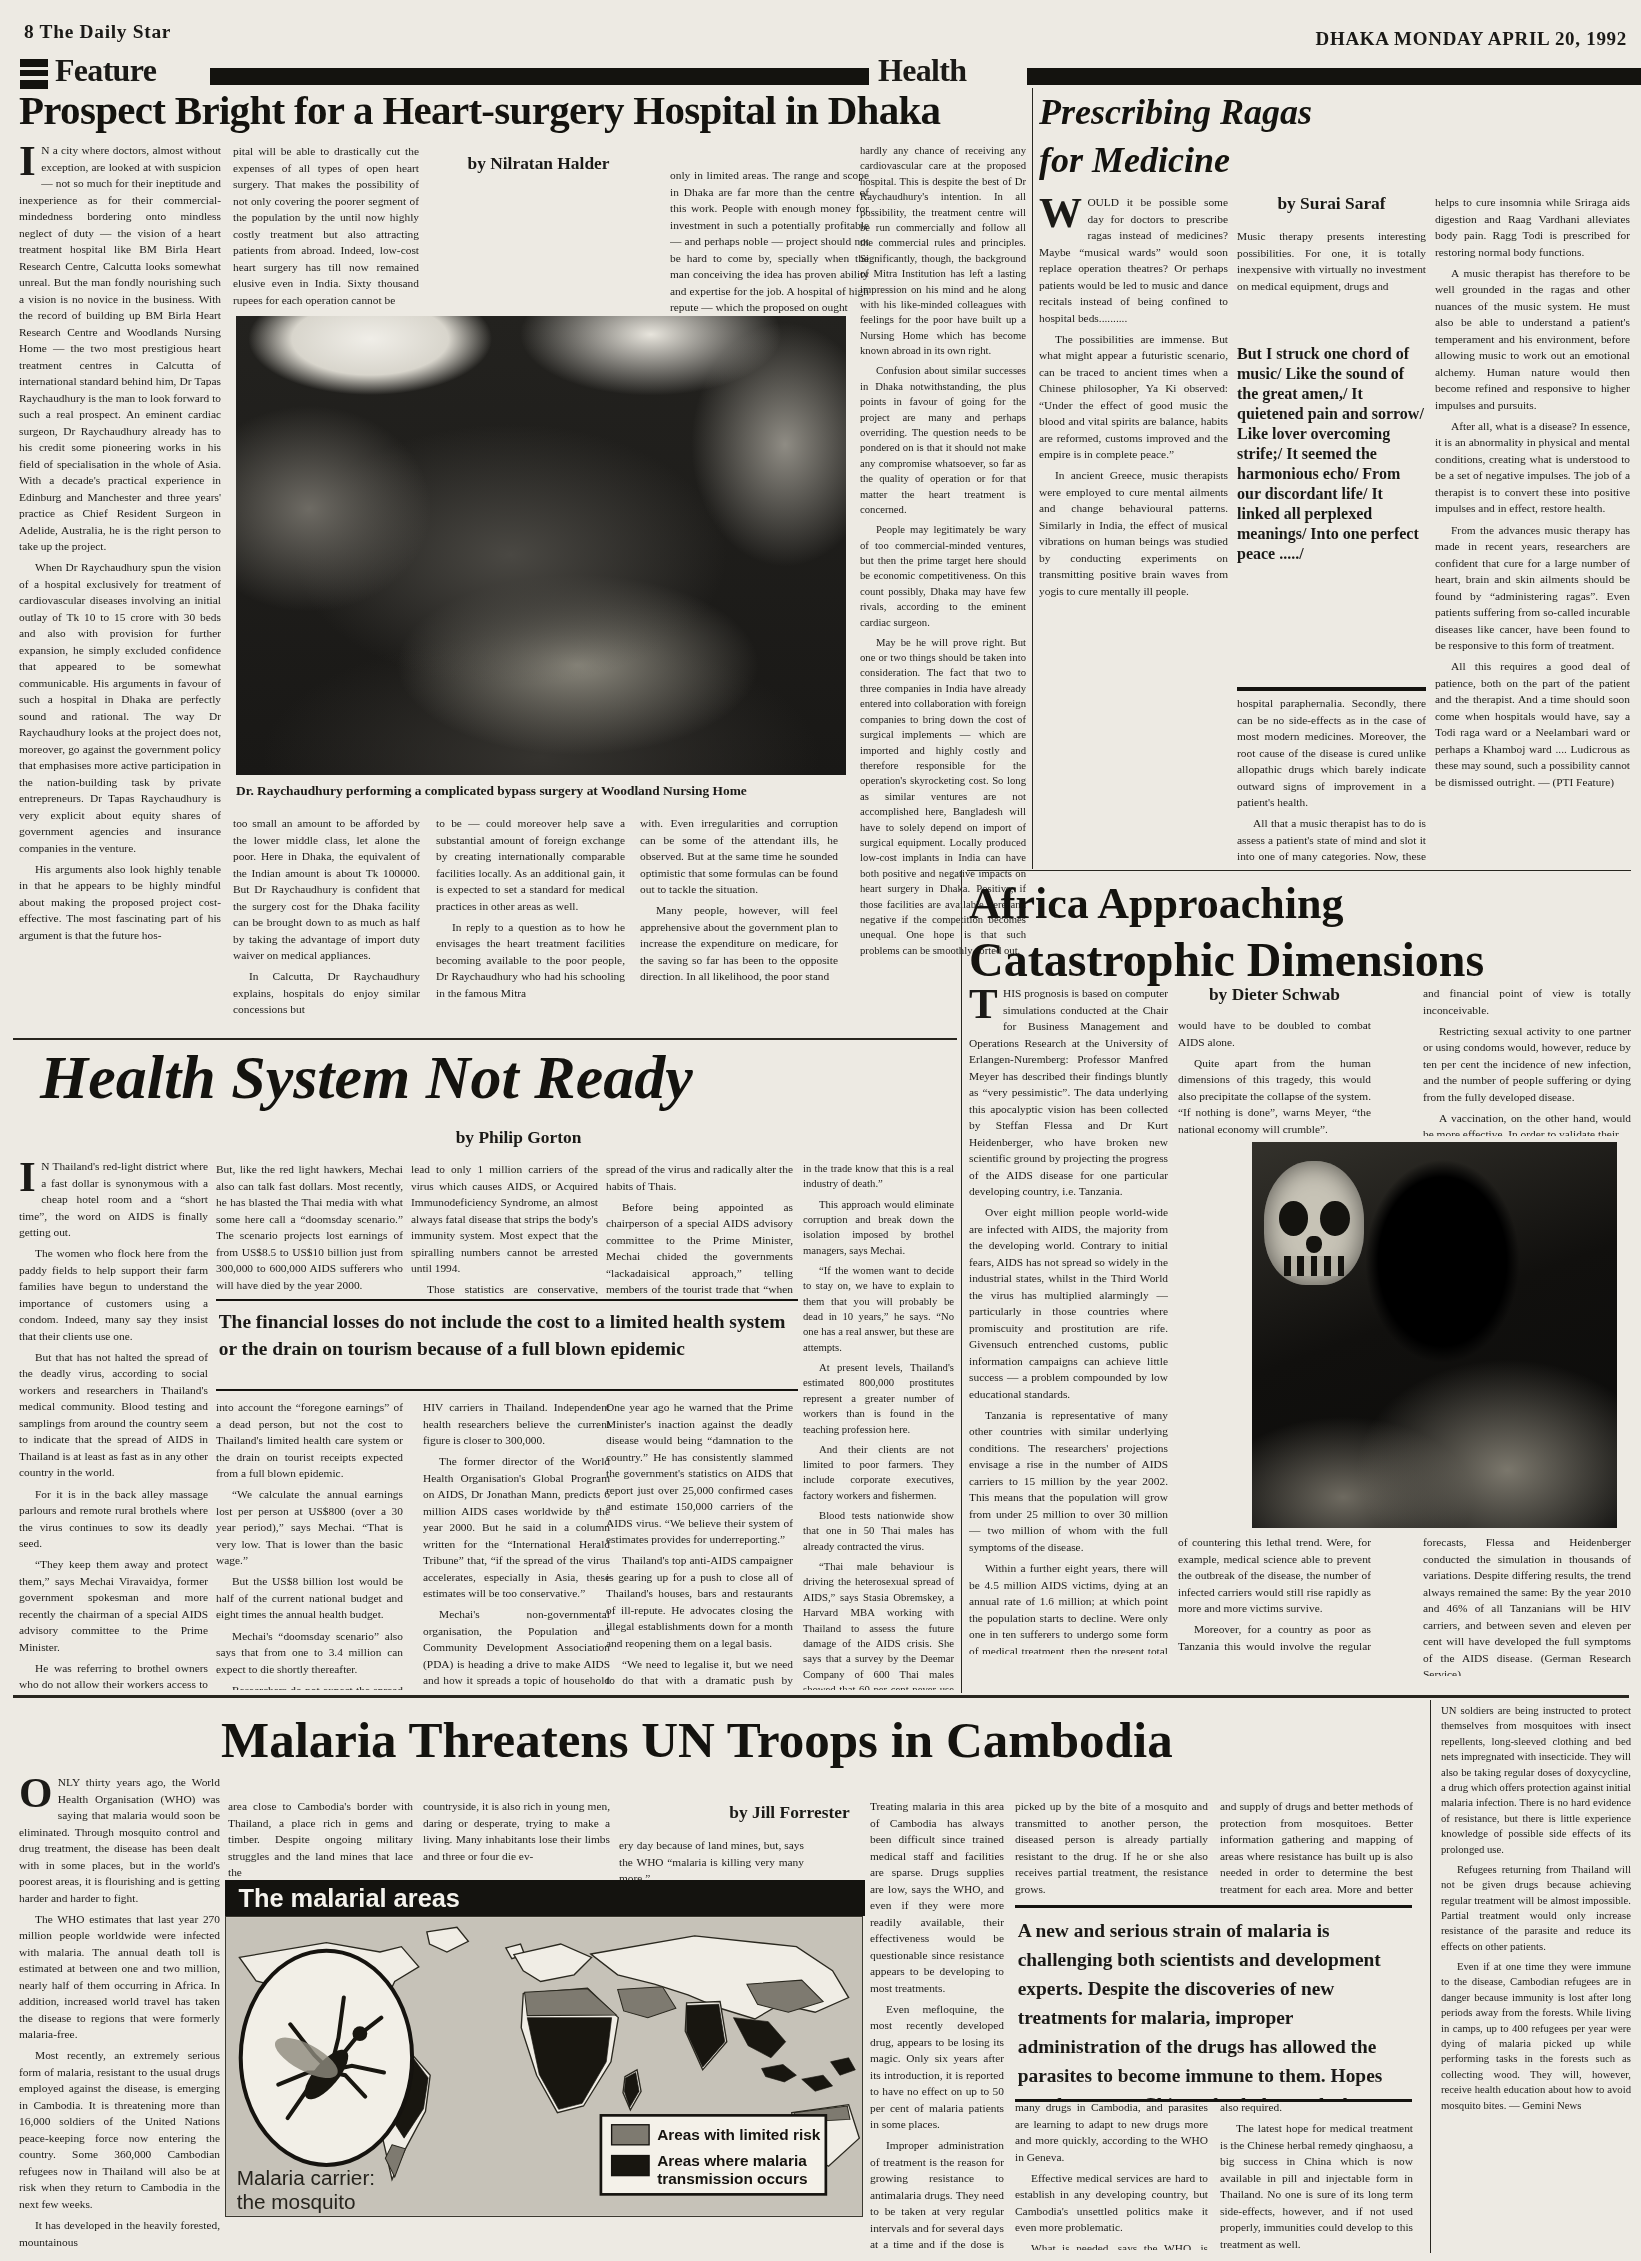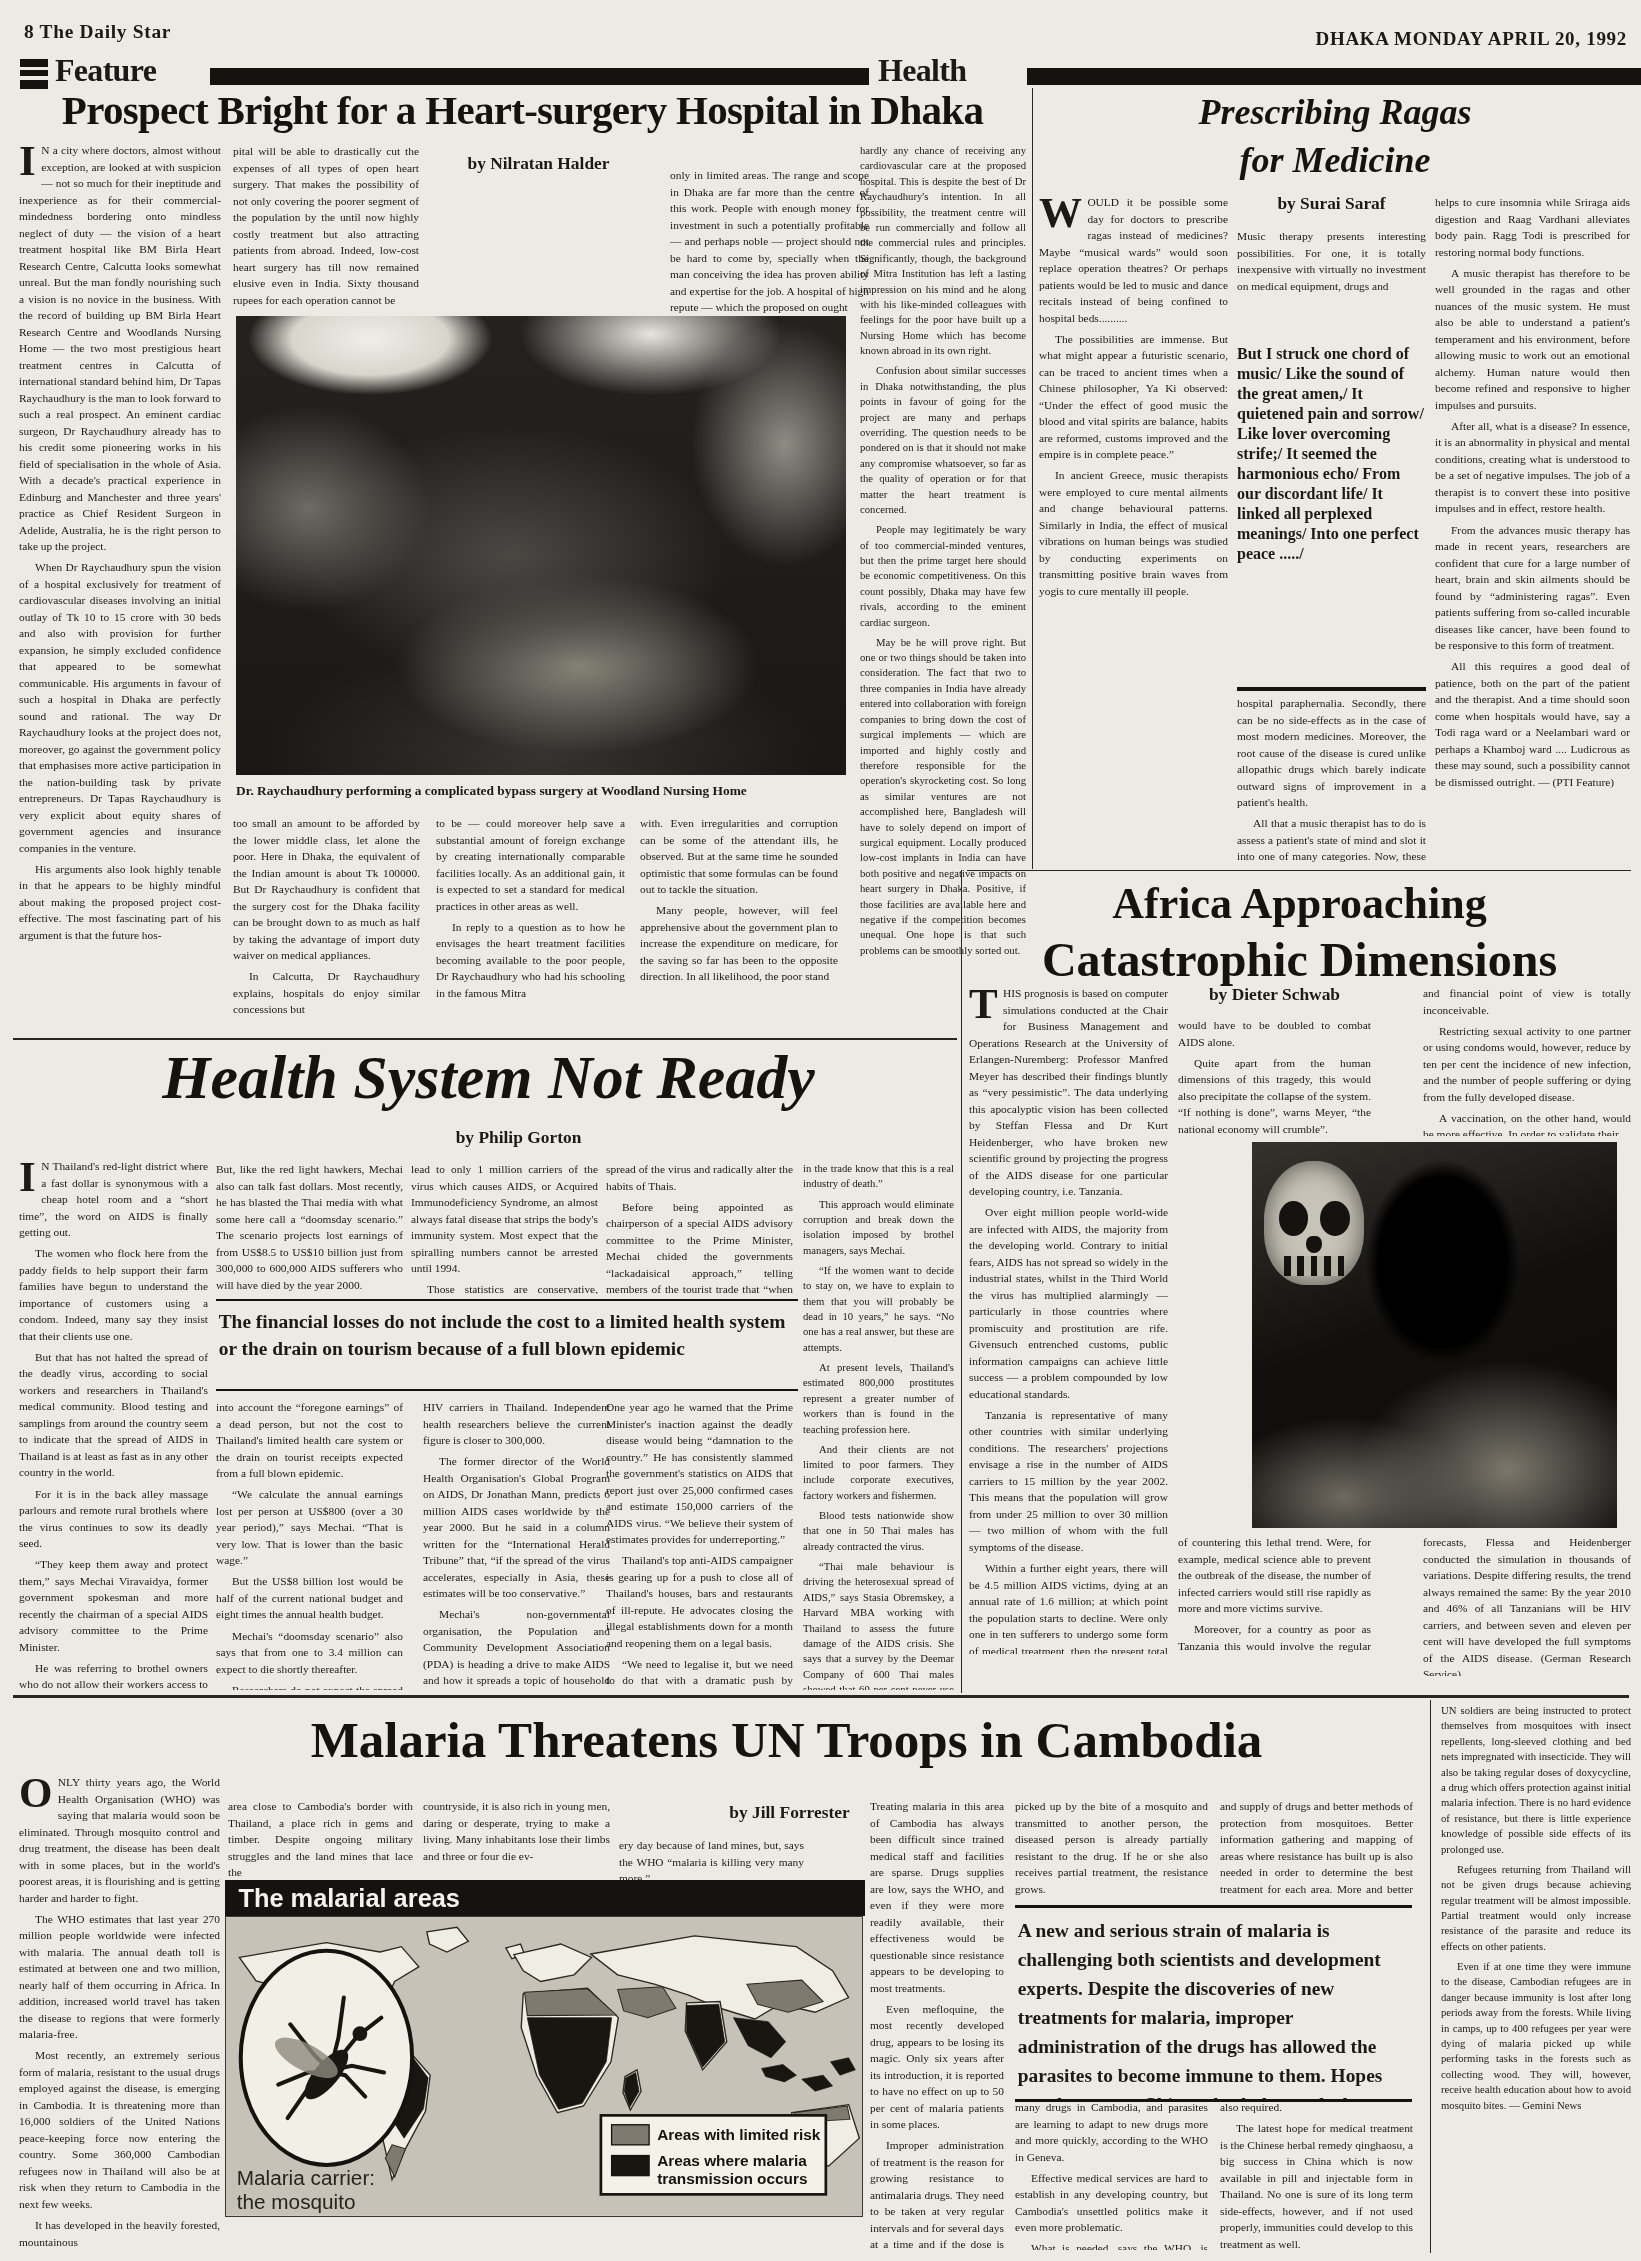--- a/index.html
+++ b/index.html
@@ -4,21 +4,21 @@
 <style>
   html,body{margin:0;padding:0;}
   body{width:1641px;height:2261px;background:#dad7d0;font-family:"Liberation Serif",serif;color:#1b1a17;}
   #page{position:relative;width:1641px;height:2261px;background:#edeae3;overflow:hidden;}
   .col{position:absolute;font-size:11.4px;line-height:16.5px;text-align:justify;overflow:hidden;}
   .col p{margin:0 0 4.7px;text-indent:16px;}
   .col p:first-child{text-indent:0;}
   .fs16{font-size:10.7px;line-height:15.4px;}
   .dc::first-letter{float:left;font-size:43px;line-height:33px;font-weight:bold;padding:2px 5.4px 0 0;}
   .byline{position:absolute;font-weight:bold;font-size:17.4px;text-align:center;}
-  .headline{position:absolute;font-weight:bold;color:#14130f;text-align:center;}
+  .headline{position:absolute;font-weight:bold;color:#14130f;text-align:left;}
   .rule-v{position:absolute;width:1.3px;background:#28261f;}
   .rule-h{position:absolute;background:#28261f;}
   .caption{position:absolute;font-size:13.4px;font-weight:600;}
   .poem{position:absolute;font-weight:bold;font-size:16px;line-height:20px;text-align:left;border-bottom:4.7px solid #15130f;padding-bottom:8px;overflow:hidden;}
   .boxhead{position:absolute;border-top:2.7px solid #15130f;border-bottom:2.7px solid #15130f;font-weight:bold;font-size:19.4px;line-height:27px;padding:6.7px 2.7px;overflow:hidden;}
   .bigbox{position:absolute;border-top:3.3px solid #15130f;border-bottom:3.3px solid #15130f;font-weight:bold;font-size:19.4px;line-height:29px;padding:8px 2.7px;overflow:hidden;text-align:left;}
   .bar{position:absolute;background:#14130f;}
   .masthead{position:absolute;left:24px;top:21.4px;font-size:19.4px;font-weight:bold;letter-spacing:0.7px;}
   .dateline{position:absolute;left:1292px;top:28px;width:335px;text-align:right;font-size:19px;font-weight:bold;letter-spacing:0.7px;}
   .seclabel{position:absolute;font-size:32px;font-weight:800;letter-spacing:-0.7px;}

